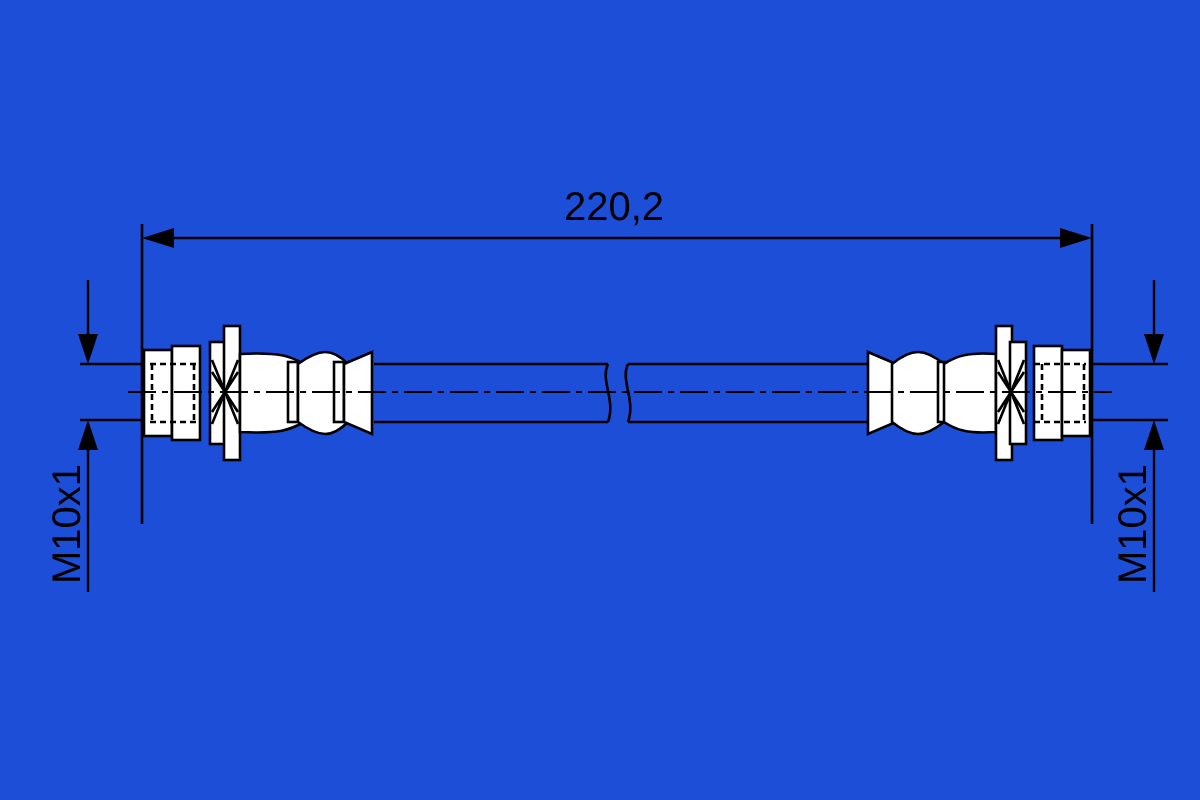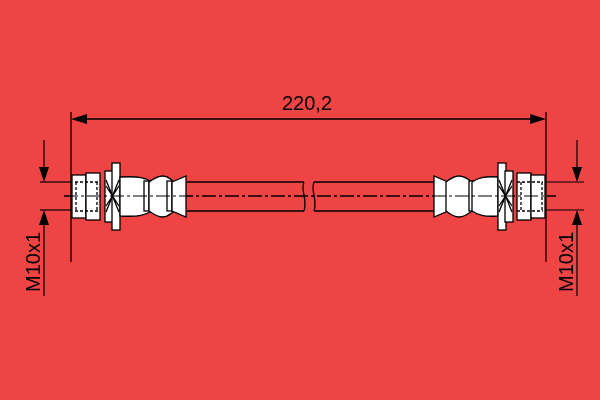--- a/index.html
+++ b/index.html
@@ -1,16 +1,16 @@
 <!DOCTYPE html>
 <html><head>
 <meta charset="utf-8">
 <style>
   html, body { margin: 0; padding: 0; background: #ffffff; }
-  #stage { position: relative; width: 600px; height: 400px; overflow: hidden; background: #ef4444; }
+  #stage { position: relative; width: 600px; height: 400px; overflow: hidden; background: #1d4ed8; }
   svg { position: absolute; left: 0; top: 0; }
   .dim-text { font-family: "Liberation Sans", sans-serif; font-size: 20px; fill: #000; }
 </style>
 </head>
 <body>
 
 <div id="stage">
 <svg width="600" height="400" viewBox="0 0 600 400" xmlns="http://www.w3.org/2000/svg">
   <defs>
     <marker id="arrow" markerWidth="12" markerHeight="8" refX="12" refY="4" orient="auto" markerUnits="userSpaceOnUse">

